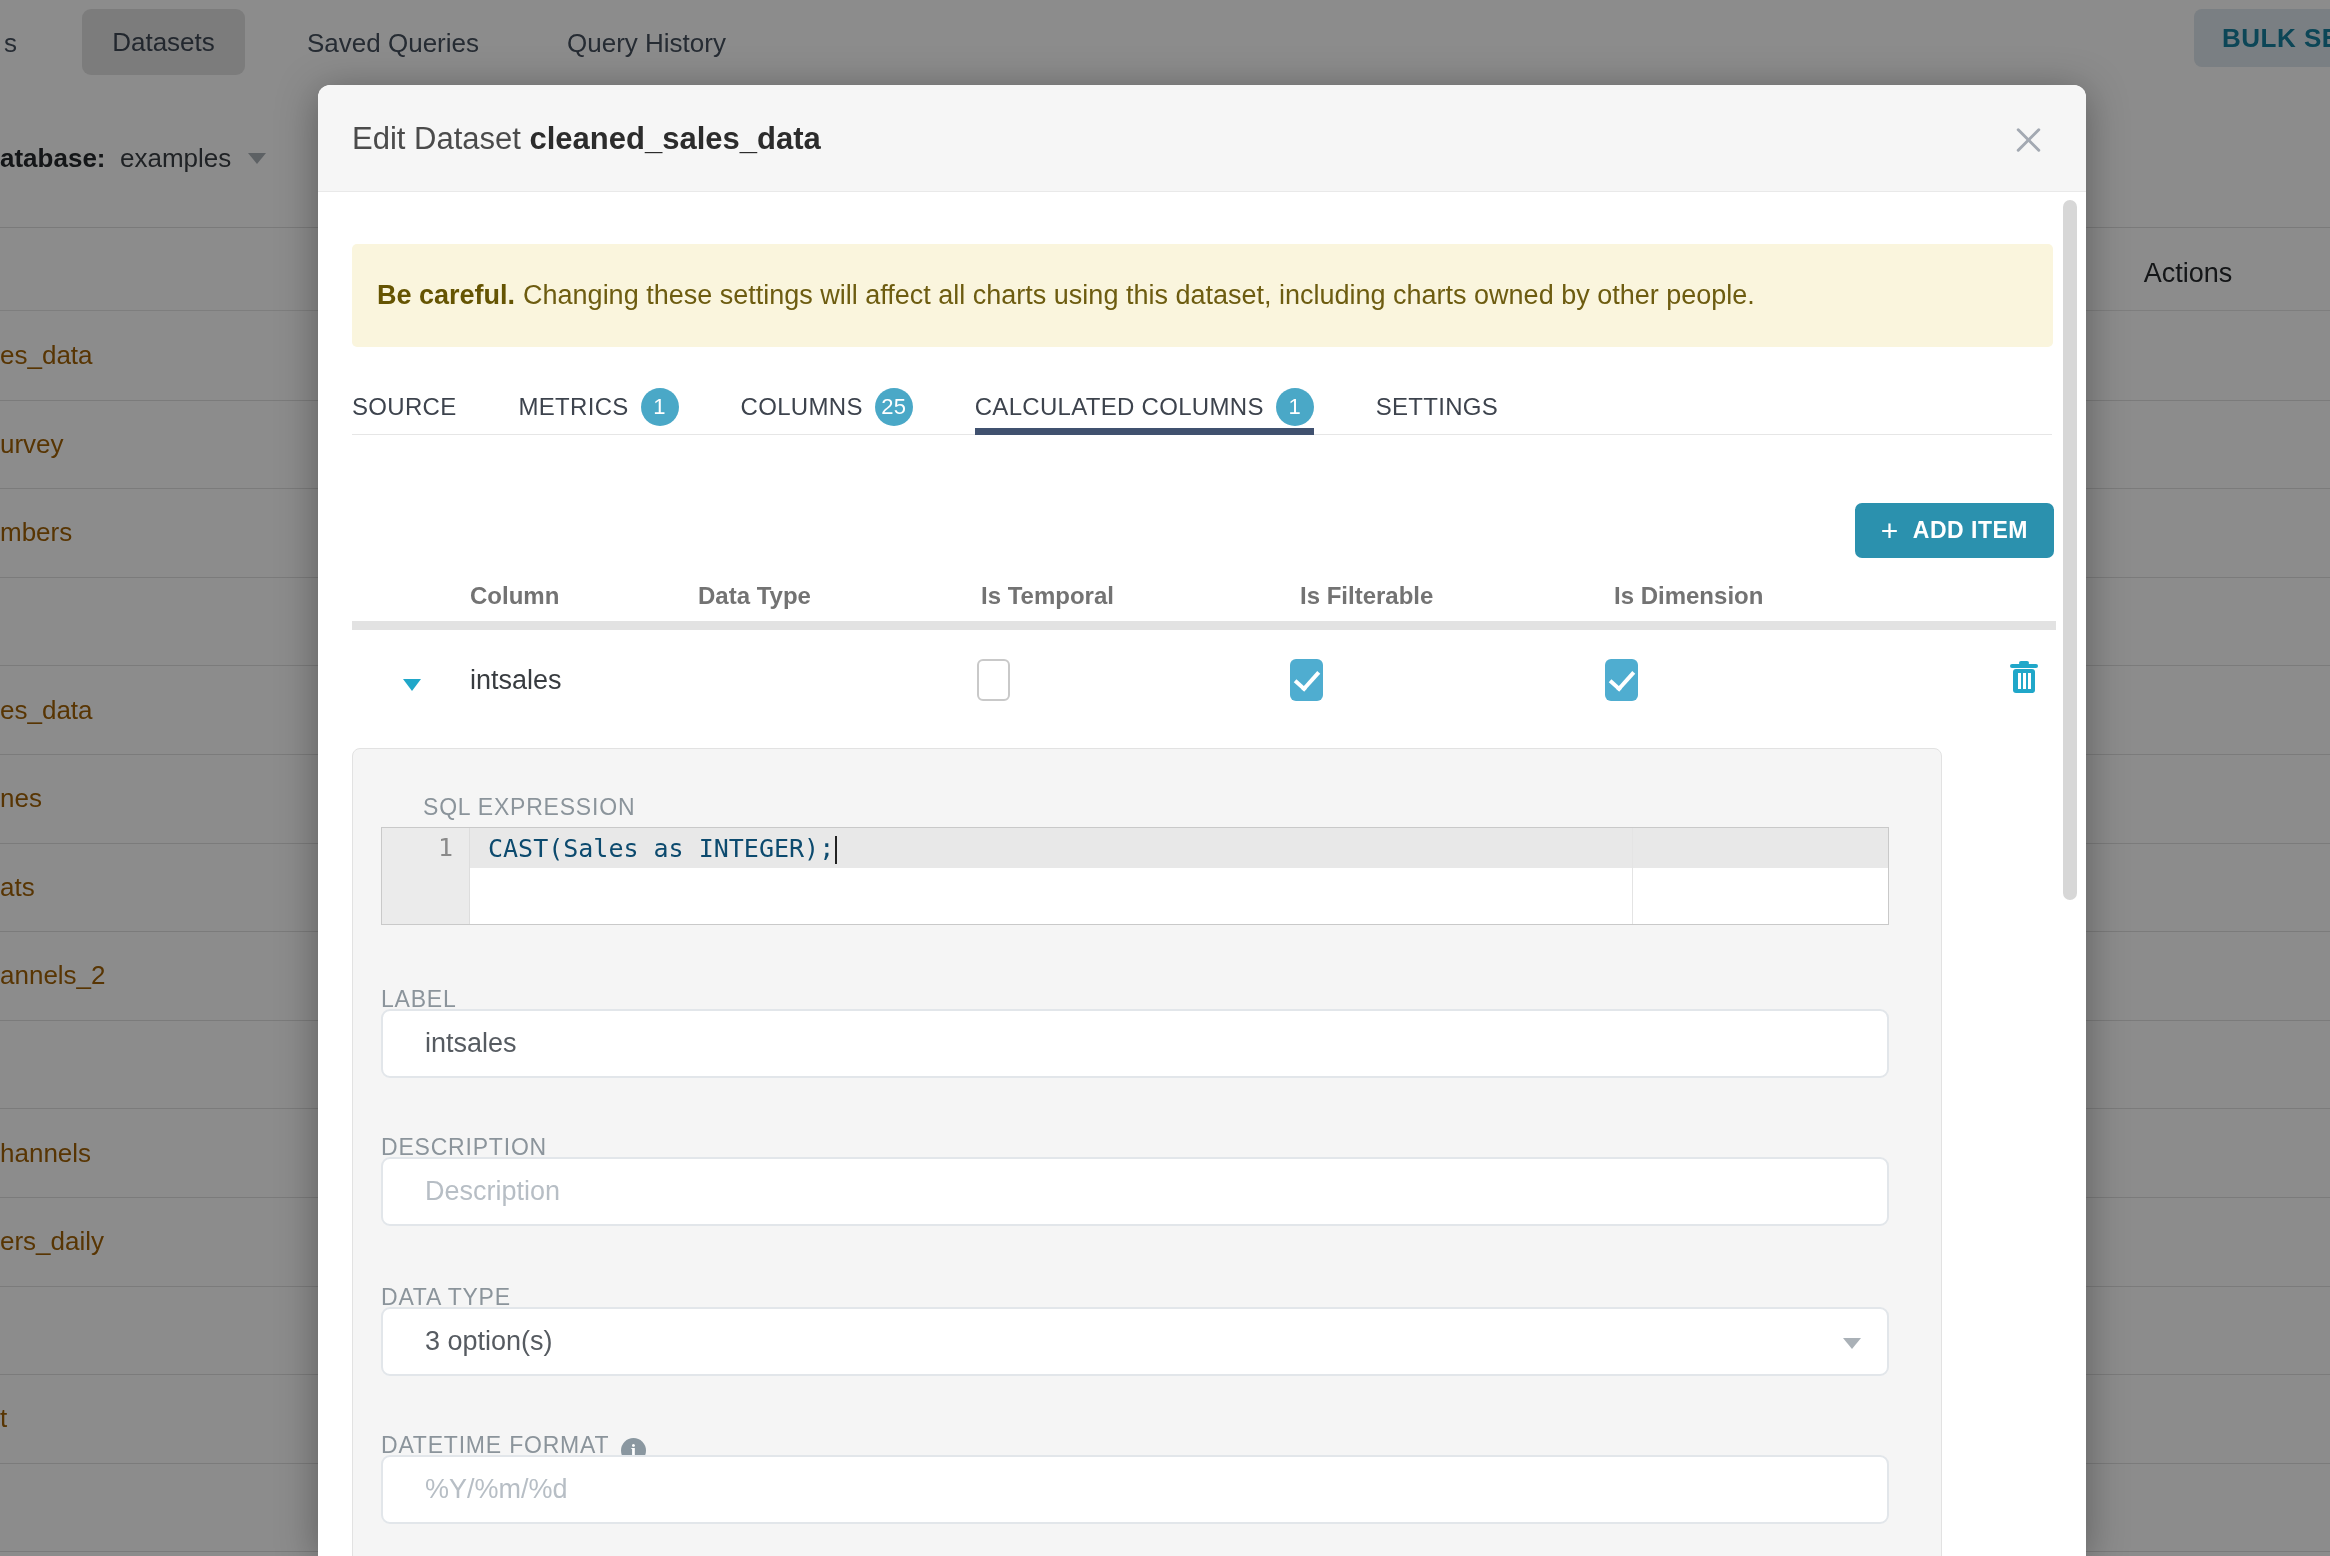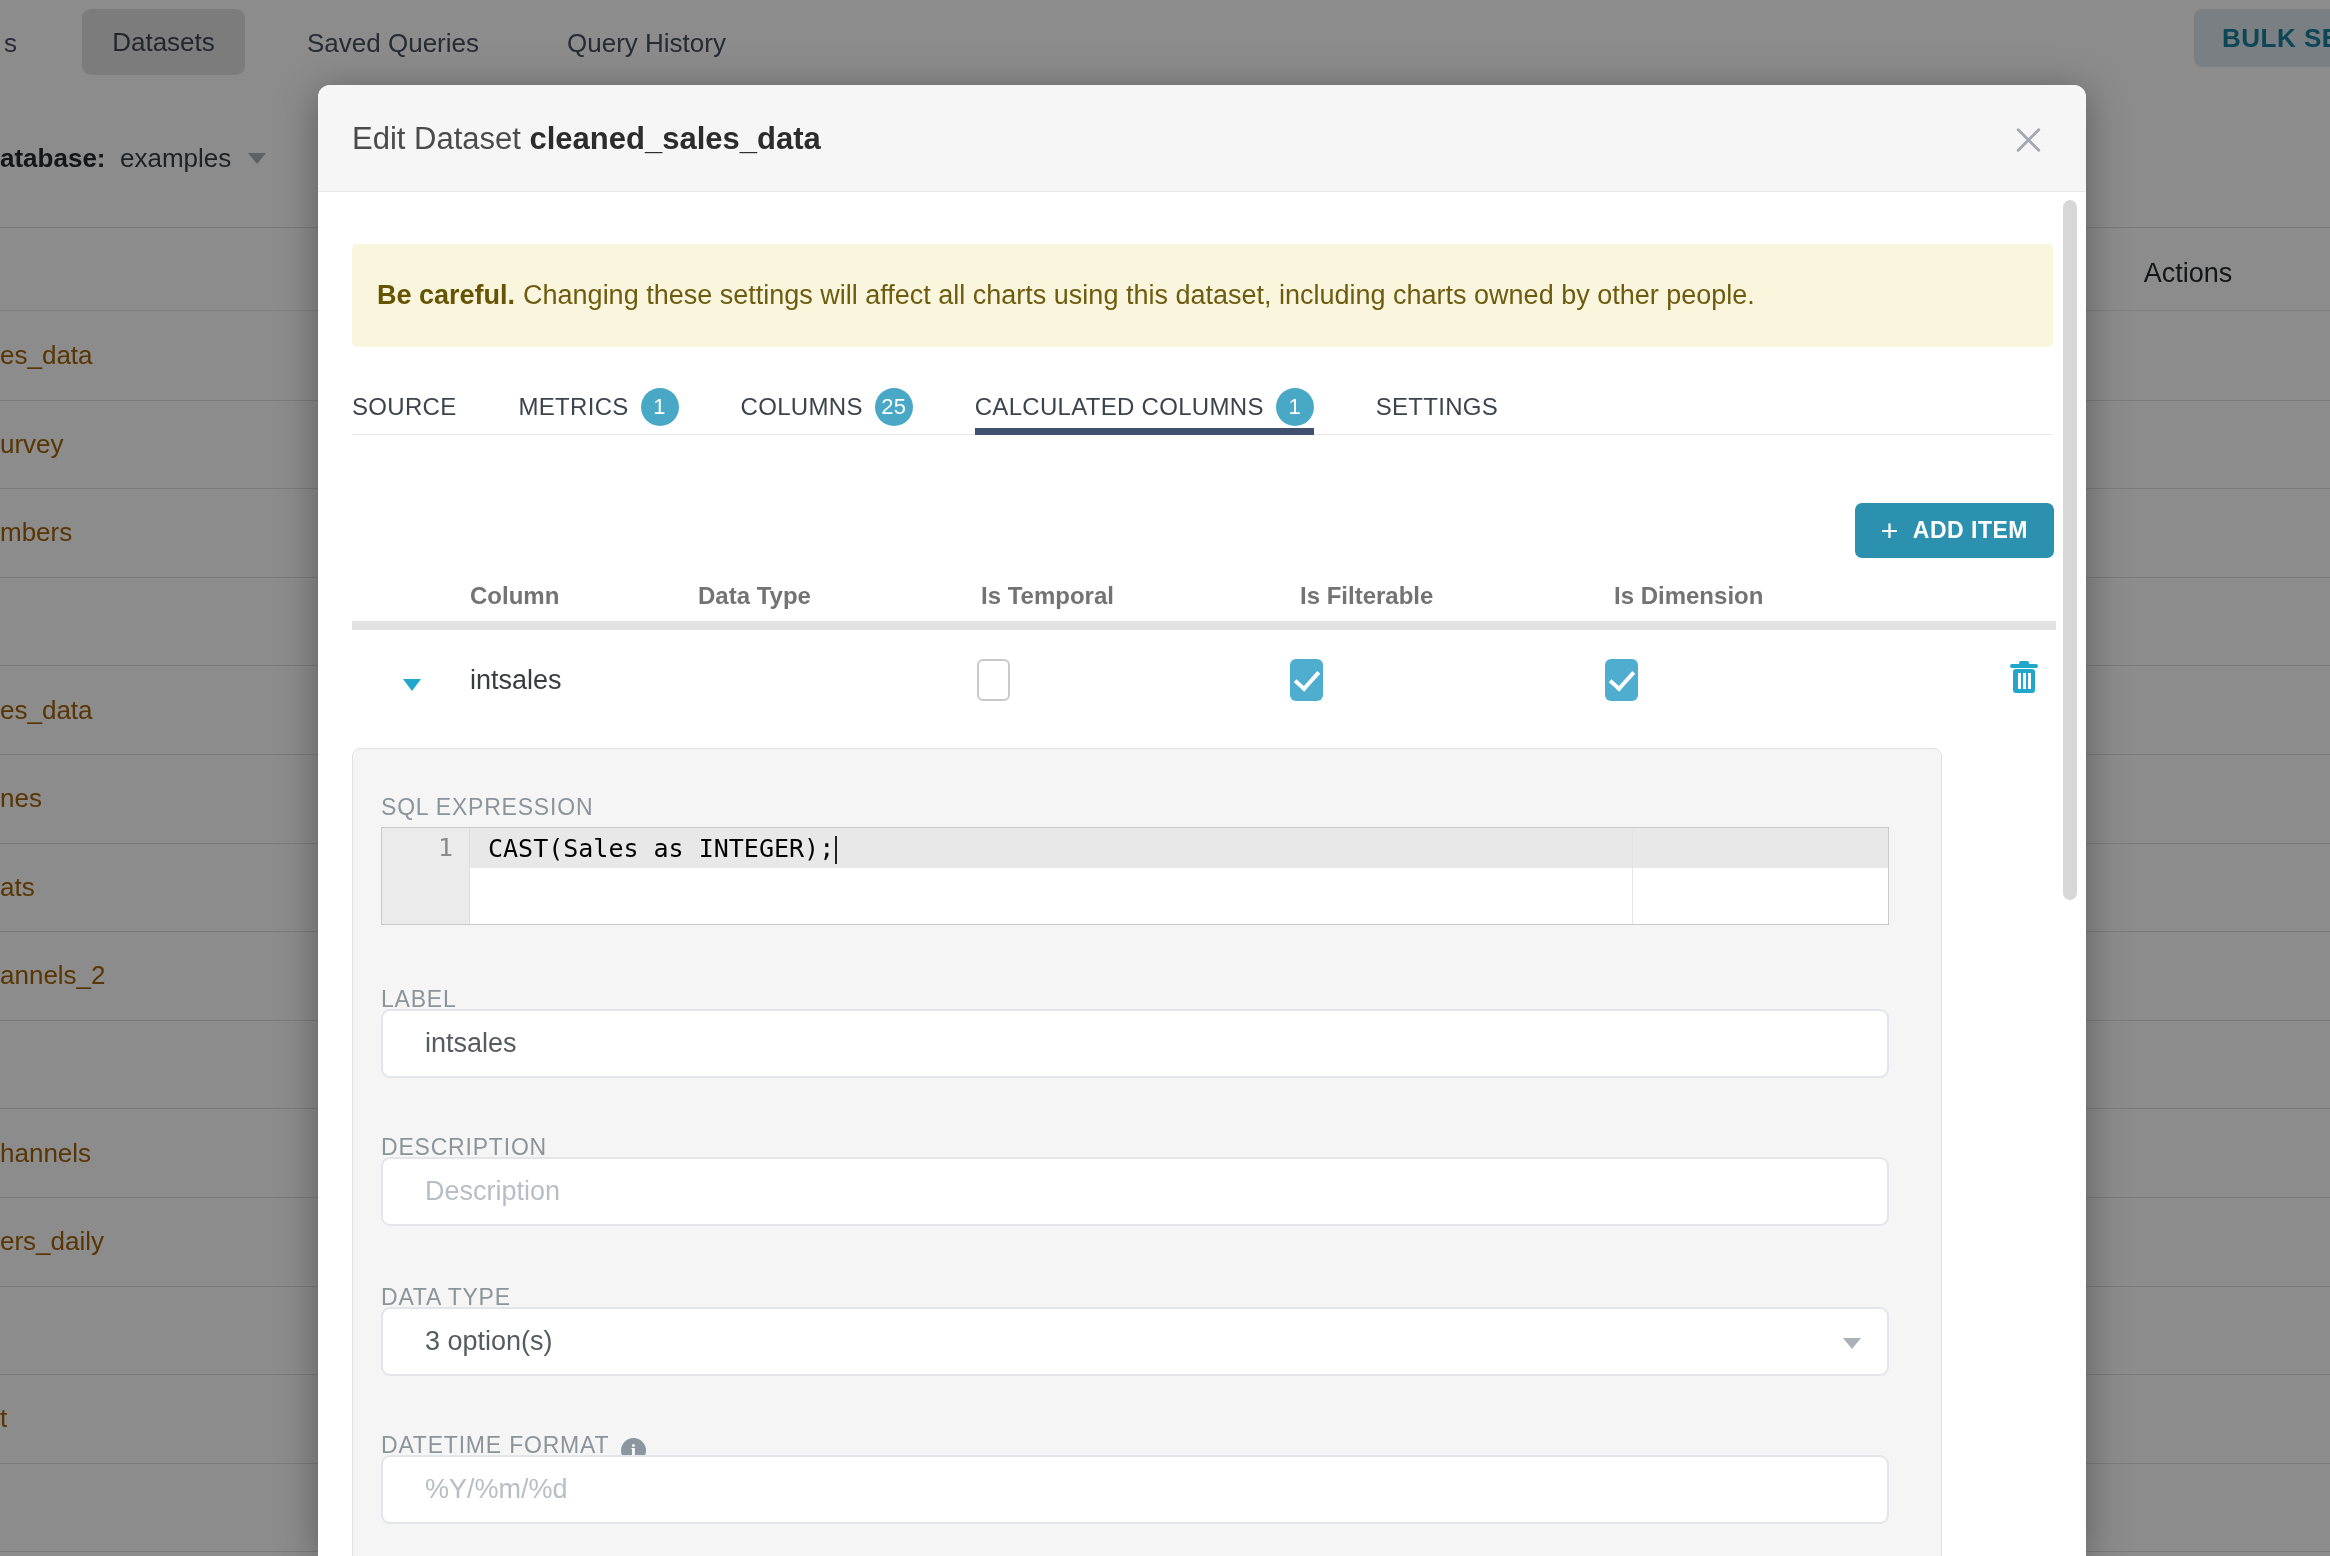--- a/index.html
+++ b/index.html
@@ -83,21 +83,21 @@
     background:#f5f5f5; border:1px solid #e2e2e2; border-radius:8px; }
   .field-label { position:absolute; left:28px; font-size:23px; font-weight:500; color:#8b949b;
     letter-spacing:.8px; }
   .ace { position:absolute; left:28px; top:78px; width:1508px; height:98px;
     background:#fff; border:1px solid #c9c9c9; }
   .ace-gutter { position:absolute; left:0; top:0; bottom:0; width:88px; background:#ebebeb;
     border-right:1px solid #ddd; font-family:"DejaVu Sans Mono", monospace; font-size:25px;
     color:#8a8a8a; text-align:right; padding:5px 16px 0 0; }
   .ace-activeline { position:absolute; left:88px; right:0; top:0; height:40px; background:#e8e8e8; }
   .ace-code { position:absolute; left:106px; top:6px; font-family:"DejaVu Sans Mono", monospace;
-    font-size:25px; color:#000000; white-space:pre; }
+    font-size:25px; color:#0c4a6e; white-space:pre; }
   .ace-cursor { display:inline-block; width:2px; height:28px; background:#222; vertical-align:middle; margin-left:1px; }
   .ace-printmargin { position:absolute; left:1250px; top:0; bottom:0; width:1px; background:#e4e4e4; }
   .input { position:absolute; left:28px; width:1508px; height:69px; background:#fff;
     border:2px solid #e2e6ea; border-radius:9px; font-size:27px; color:#565b61;
     display:flex; align-items:center; padding-left:42px; }
   .input .placeholder { color:#b7bec5; }
   .select-caret { position:absolute; right:26px; top:29px; }
   .info-icon { display:inline-block; width:25px; height:25px; border-radius:50%;
     background:#8a97a0; color:#fff; font-size:19px; font-weight:bold; text-align:center;
     line-height:25px; margin-left:12px; vertical-align:-4px; font-family:"Liberation Serif", serif; }
@@ -228,21 +228,21 @@
         <rect x="3" y="8" width="22" height="24" rx="3" fill="#20a7c9"></rect>
         <rect x="0" y="3" width="28" height="4" rx="2" fill="#20a7c9"></rect>
         <rect x="9" y="0" width="10" height="4" rx="2" fill="#20a7c9"></rect>
         <rect x="8" y="12" width="3" height="16" fill="#ffffff"></rect>
         <rect x="13" y="12" width="3" height="16" fill="#ffffff"></rect>
         <rect x="18" y="12" width="3" height="16" fill="#ffffff"></rect>
       </svg>
     </div>
 
     <div class="panel">
-      <span class="field-label" style="top:45px;">SQL EXPRESSION</span>
+      <span class="field-label" style="top:45px;margin-left:42px;">SQL EXPRESSION</span>
 
       <div class="ace">
         <div class="ace-activeline"></div>
         <div class="ace-gutter"><span>1</span></div>
         <div class="ace-code"><span>CAST(Sales as INTEGER);</span><span class="ace-cursor"></span></div>
         <div class="ace-printmargin"></div>
       </div>
 
       <span class="field-label" style="top:237px;">LABEL</span>
       <div class="input" style="top:260px;">

